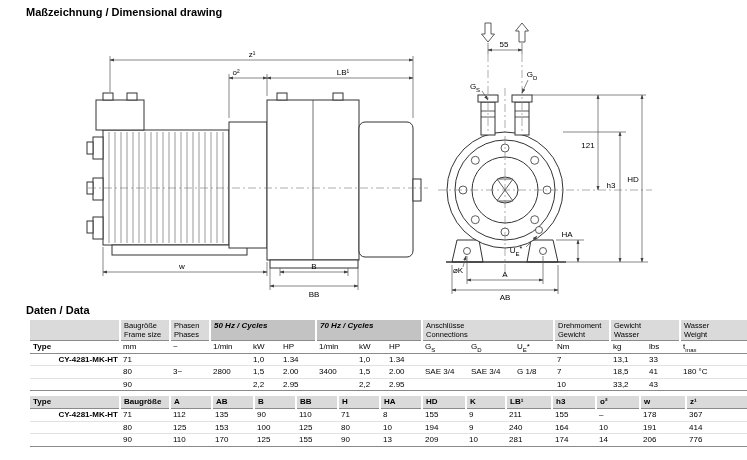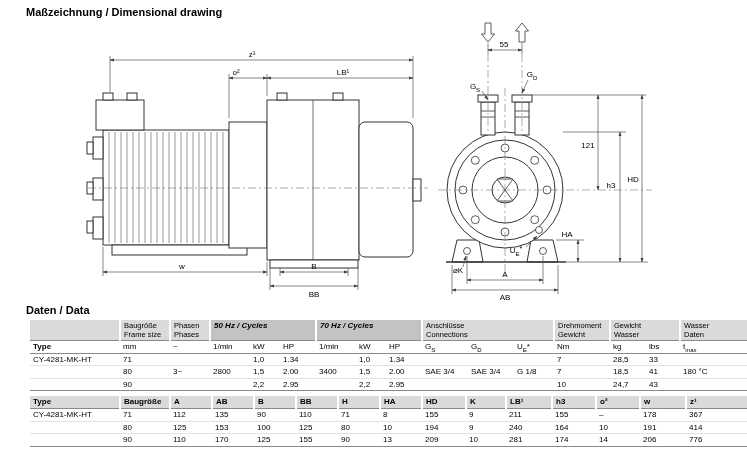--- a/index.html
+++ b/index.html
@@ -16,21 +16,21 @@
   td, th { padding:1px 2px 1px 3px; text-align:left; vertical-align:top; overflow:hidden; white-space:nowrap; font-weight:normal; }
   sub { font-size:6px; line-height:0; }
   .l { display:block; }
   .t1 .groups td { background:#dadada; border-left:2px solid #fff; font-size:7.5px; }
   .t1 .groups td:first-child { border-left:none; }
   .t1 .groups td.hz { background:#c3c3c3; font-weight:bold; font-size:8px;font-style:italic; }
   .t1 .units td { border-top:1px solid #8a8a8a; border-bottom:1px solid #8a8a8a; }
   .t1 .units td:first-child { font-weight:bold; }
   tbody td { border-bottom:1px solid #e2e2e2; }
   tbody tr:last-child td { border-bottom:1px solid #8a8a8a; }
-  tbody td:first-child { font-weight:normal; }
+  tbody td:first-child { font-weight:bold;text-align:right; }
   .t2 { margin-top:5px; }
   .t2 thead th { background:#dadada; border-left:2px solid #fff; font-weight:bold; border-bottom:1px solid #8a8a8a; }
   .t2 thead th:first-child { border-left:none; }
 </style>
 </head>
 <body>
 
 <div class="title">Maßzeichnung / Dimensional drawing</div>
 
 <svg class="drawing" viewBox="0 0 747 294" width="747" height="294" xmlns="http://www.w3.org/2000/svg">
@@ -195,21 +195,21 @@
         <td>
             <span class="l">Drehmoment</span>
             <span class="l">Gewicht</span>
           </td>
         <td colspan="2">
             <span class="l">Gewicht</span>
             <span class="l">Wasser</span>
           </td>
         <td>
             <span class="l">Wasser</span>
-            <span class="l">Daten</span>
+            <span class="l">Weight</span>
           </td>
       </tr>
       <tr class="units">
         <td>Type</td>
         <td>mm</td>
         <td>~</td>
         <td>1/min</td>
         <td>kW</td>
         <td>HP</td>
         <td>1/min</td>
@@ -232,21 +232,21 @@
           <td></td>
           <td>1,0</td>
           <td>1.34</td>
           <td></td>
           <td>1,0</td>
           <td>1.34</td>
           <td></td>
           <td></td>
           <td></td>
           <td>7</td>
-          <td>28,5</td>
+          <td>13,1</td>
           <td>33</td>
           <td></td>
         </tr>
         <tr>
           <td></td>
           <td>80</td>
           <td>3~</td>
           <td>2800</td>
           <td>1,5</td>
           <td>2.00</td>
@@ -268,21 +268,21 @@
           <td></td>
           <td>2,2</td>
           <td>2.95</td>
           <td></td>
           <td>2,2</td>
           <td>2.95</td>
           <td></td>
           <td></td>
           <td></td>
           <td>10</td>
-          <td>24,7</td>
+          <td>33,2</td>
           <td>43</td>
           <td></td>
         </tr>
       </tbody>
   </table>
 
   <table class="t2">
     <colgroup>
       <col style="width:90px">
         <col style="width:50px">

